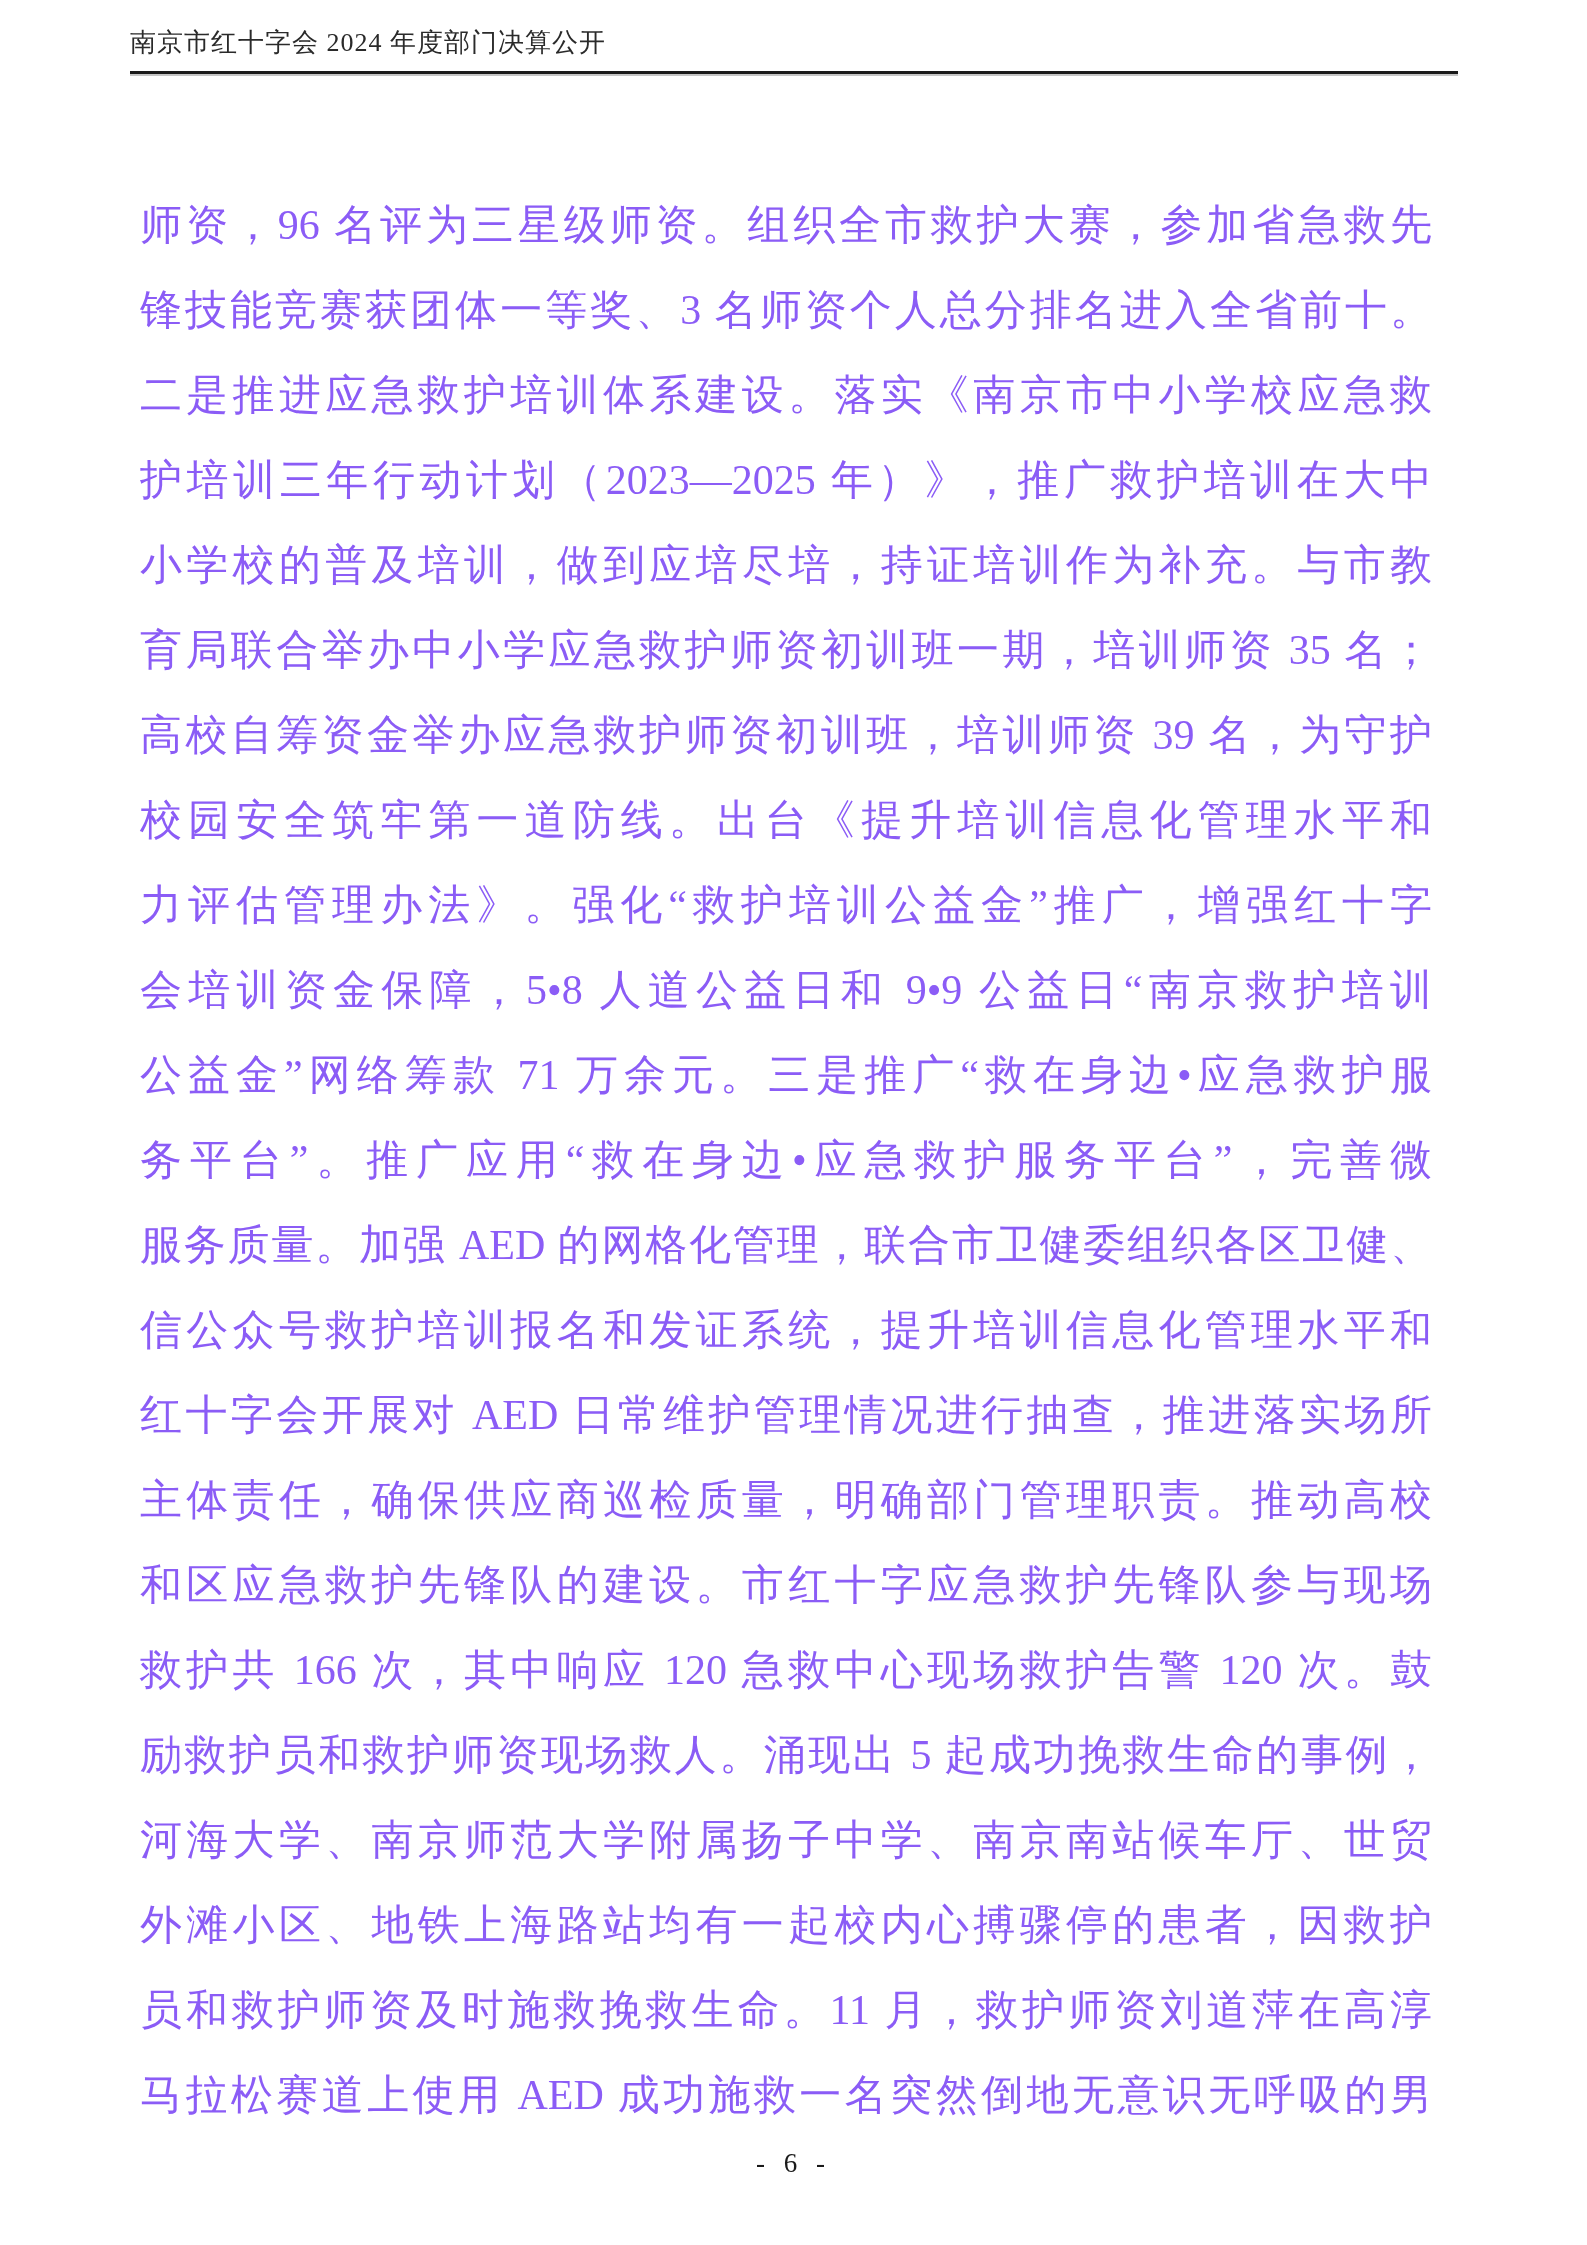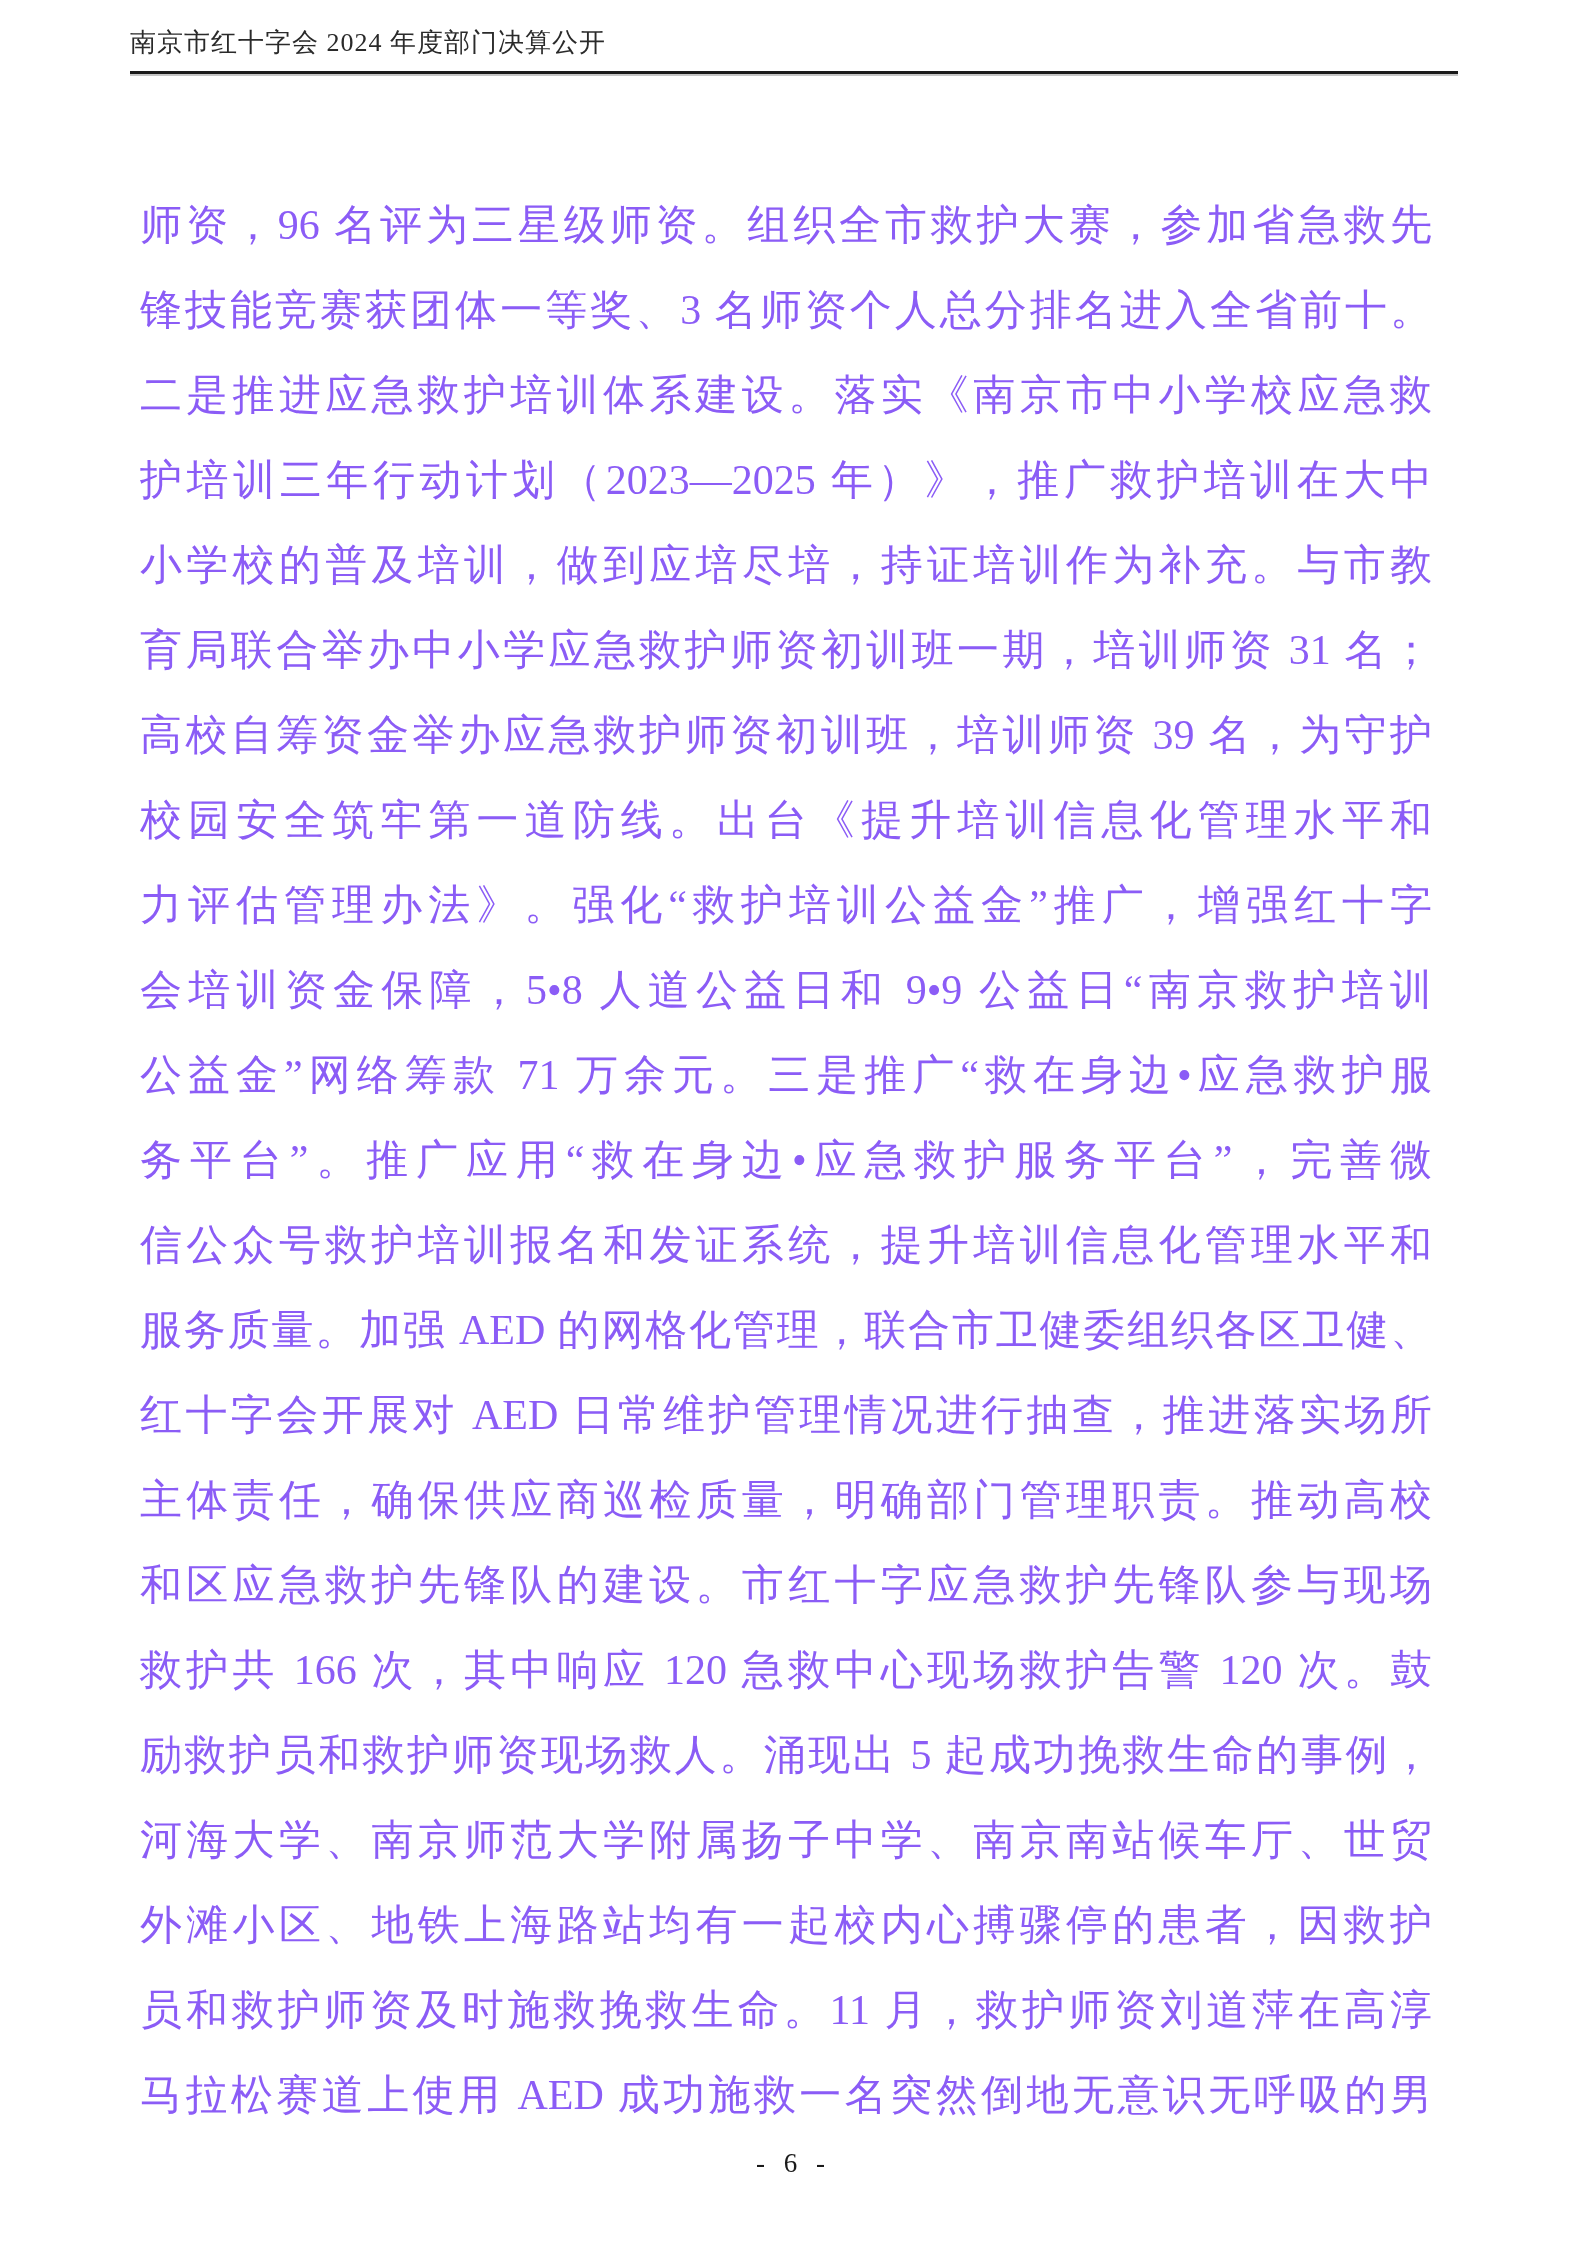--- a/index.html
+++ b/index.html
@@ -74,29 +74,29 @@
     <div class="header-title">南京市红十字会 2024 年度部门决算公开</div>
     <div class="header-rule"></div>
   </div>
 
   <div class="document-body">
     <div class="body-line">师资，96 名评为三星级师资。组织全市救护大赛，参加省急救先</div>
     <div class="body-line">锋技能竞赛获团体一等奖、3 名师资个人总分排名进入全省前十。</div>
     <div class="body-line">二是推进应急救护培训体系建设。落实《南京市中小学校应急救</div>
     <div class="body-line">护培训三年行动计划（2023—2025 年）》，推广救护培训在大中</div>
     <div class="body-line">小学校的普及培训，做到应培尽培，持证培训作为补充。与市教</div>
-    <div class="body-line">育局联合举办中小学应急救护师资初训班一期，培训师资 31 名；</div>
+    <div class="body-line">育局联合举办中小学应急救护师资初训班一期，培训师资 35 名；</div>
     <div class="body-line">高校自筹资金举办应急救护师资初训班，培训师资 39 名，为守护</div>
     <div class="body-line">校园安全筑牢第一道防线。出台《提升培训信息化管理水平和</div>
     <div class="body-line">力评估管理办法》。强化“救护培训公益金”推广，增强红十字</div>
     <div class="body-line">会培训资金保障，5•8 人道公益日和 9•9 公益日“南京救护培训</div>
     <div class="body-line">公益金”网络筹款 71 万余元。三是推广“救在身边•应急救护服</div>
     <div class="body-line">务平台”。推广应用“救在身边•应急救护服务平台”，完善微</div>
+    <div class="body-line">服务质量。加强 AED 的网格化管理，联合市卫健委组织各区卫健、</div>
     <div class="body-line">信公众号救护培训报名和发证系统，提升培训信息化管理水平和</div>
-    <div class="body-line">服务质量。加强 AED 的网格化管理，联合市卫健委组织各区卫健、</div>
     <div class="body-line">红十字会开展对 AED 日常维护管理情况进行抽查，推进落实场所</div>
     <div class="body-line">主体责任，确保供应商巡检质量，明确部门管理职责。推动高校</div>
     <div class="body-line">和区应急救护先锋队的建设。市红十字应急救护先锋队参与现场</div>
     <div class="body-line">救护共 166 次，其中响应 120 急救中心现场救护告警 120 次。鼓</div>
     <div class="body-line">励救护员和救护师资现场救人。涌现出 5 起成功挽救生命的事例，</div>
     <div class="body-line">河海大学、南京师范大学附属扬子中学、南京南站候车厅、世贸</div>
     <div class="body-line">外滩小区、地铁上海路站均有一起校内心搏骤停的患者，因救护</div>
     <div class="body-line">员和救护师资及时施救挽救生命。11 月，救护师资刘道萍在高淳</div>
     <div class="body-line">马拉松赛道上使用 AED 成功施救一名突然倒地无意识无呼吸的男</div>
   </div>

